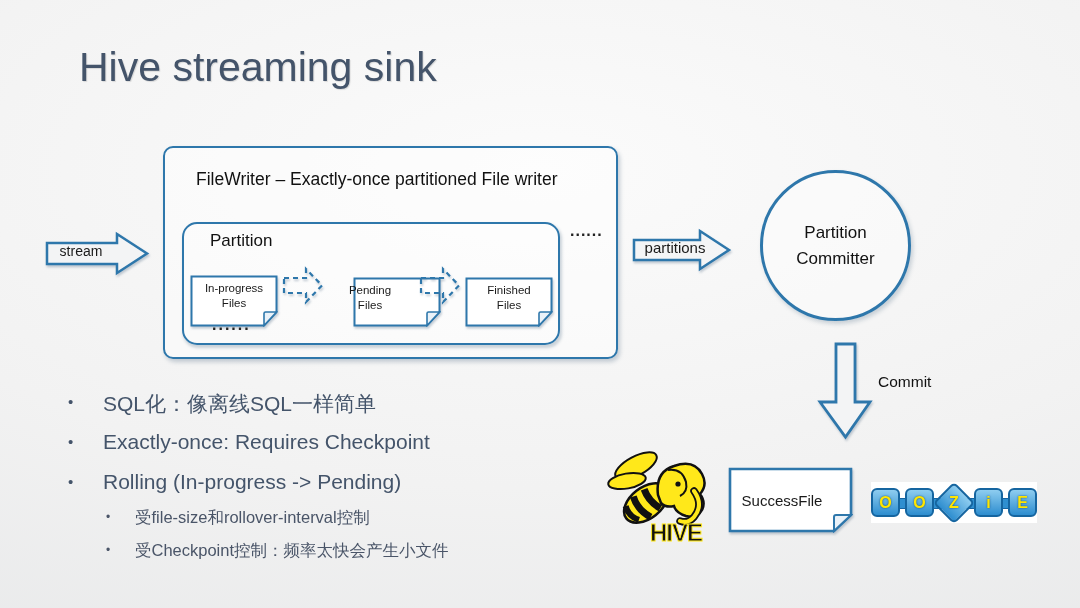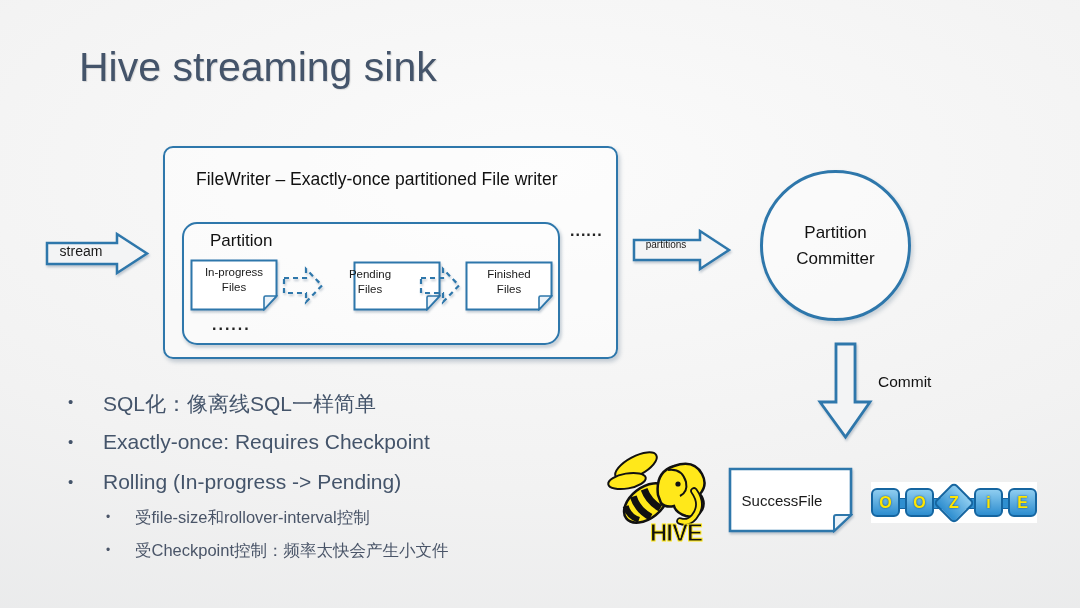--- a/index.html
+++ b/index.html
@@ -27,21 +27,21 @@
   .ellipsis{font-weight:700;color:#222;}
   .fw-ellipsis{left:405px;top:74px;font-size:16px;letter-spacing:1px;}
 
   .partition{left:17px;top:74px;width:378px;height:123px;
              border:2px solid #2e77ab;border-radius:15px;
              background:rgba(255,255,255,0.25);
              box-shadow:1.5px 2.5px 3px rgba(60,90,120,0.25);box-sizing:border-box;}
   .part-label{left:26px;top:7px;font-size:17px;color:#111;}
   .part-ellipsis{left:28px;top:92px;font-size:16px;letter-spacing:2px;}
 
-  .stage{position:absolute;width:100px;}
+  .stage{position:absolute;width:100px;margin-top:16px;}
   .stage-label{position:absolute;left:0;top:6px;width:88px;text-align:center;
                font-size:11.5px;line-height:1.3;color:#1a1a1a;}
 
   .circle{left:760px;top:170px;width:151px;height:151px;border-radius:50%;
           border:3px solid #2e77ab;background:rgba(252,252,252,0.6);
           box-shadow:2px 3px 4px rgba(60,90,120,0.25);box-sizing:border-box;
           display:flex;flex-direction:column;align-items:center;justify-content:center;
           font-size:17px;line-height:1.5;color:#111;}
 
   .commit-label{left:878px;top:373px;font-size:15.5px;color:#111;}
@@ -132,21 +132,21 @@
       </div>
 
       <div class="abs ellipsis part-ellipsis">......</div>
     </div>
   </div>
 
   <div class="arrow-wrap" style="left:632px;top:227px;width:100px;height:46px;">
     <svg class="shape-svg" width="100" height="46" viewBox="0 0 100 46">
       <polygon points="2,13 68,13 68,4 97,23 68,42 68,33 2,33" fill="rgba(252,252,252,0.85)" stroke="#2e77ab" stroke-width="2.5"></polygon>
     </svg>
-    <span class="arrow-label" style="width:68px;font-size:10px;">partitions</span>
+    <span class="arrow-label" style="width:68px;font-size:15px;margin-left:9px;">partitions</span>
   </div>
 
   <div class="abs circle">
     <span>Partition</span>
     <span>Committer</span>
   </div>
 
   <svg class="abs shape-svg" style="left:817px;top:342px;" width="56" height="99" viewBox="0 0 56 99">
     <polygon points="19,2 38,2 38,60 53,60 28.5,95 3,60 19,60" fill="rgba(252,252,252,0.85)" stroke="#2e77ab" stroke-width="2.8"></polygon>
   </svg>

